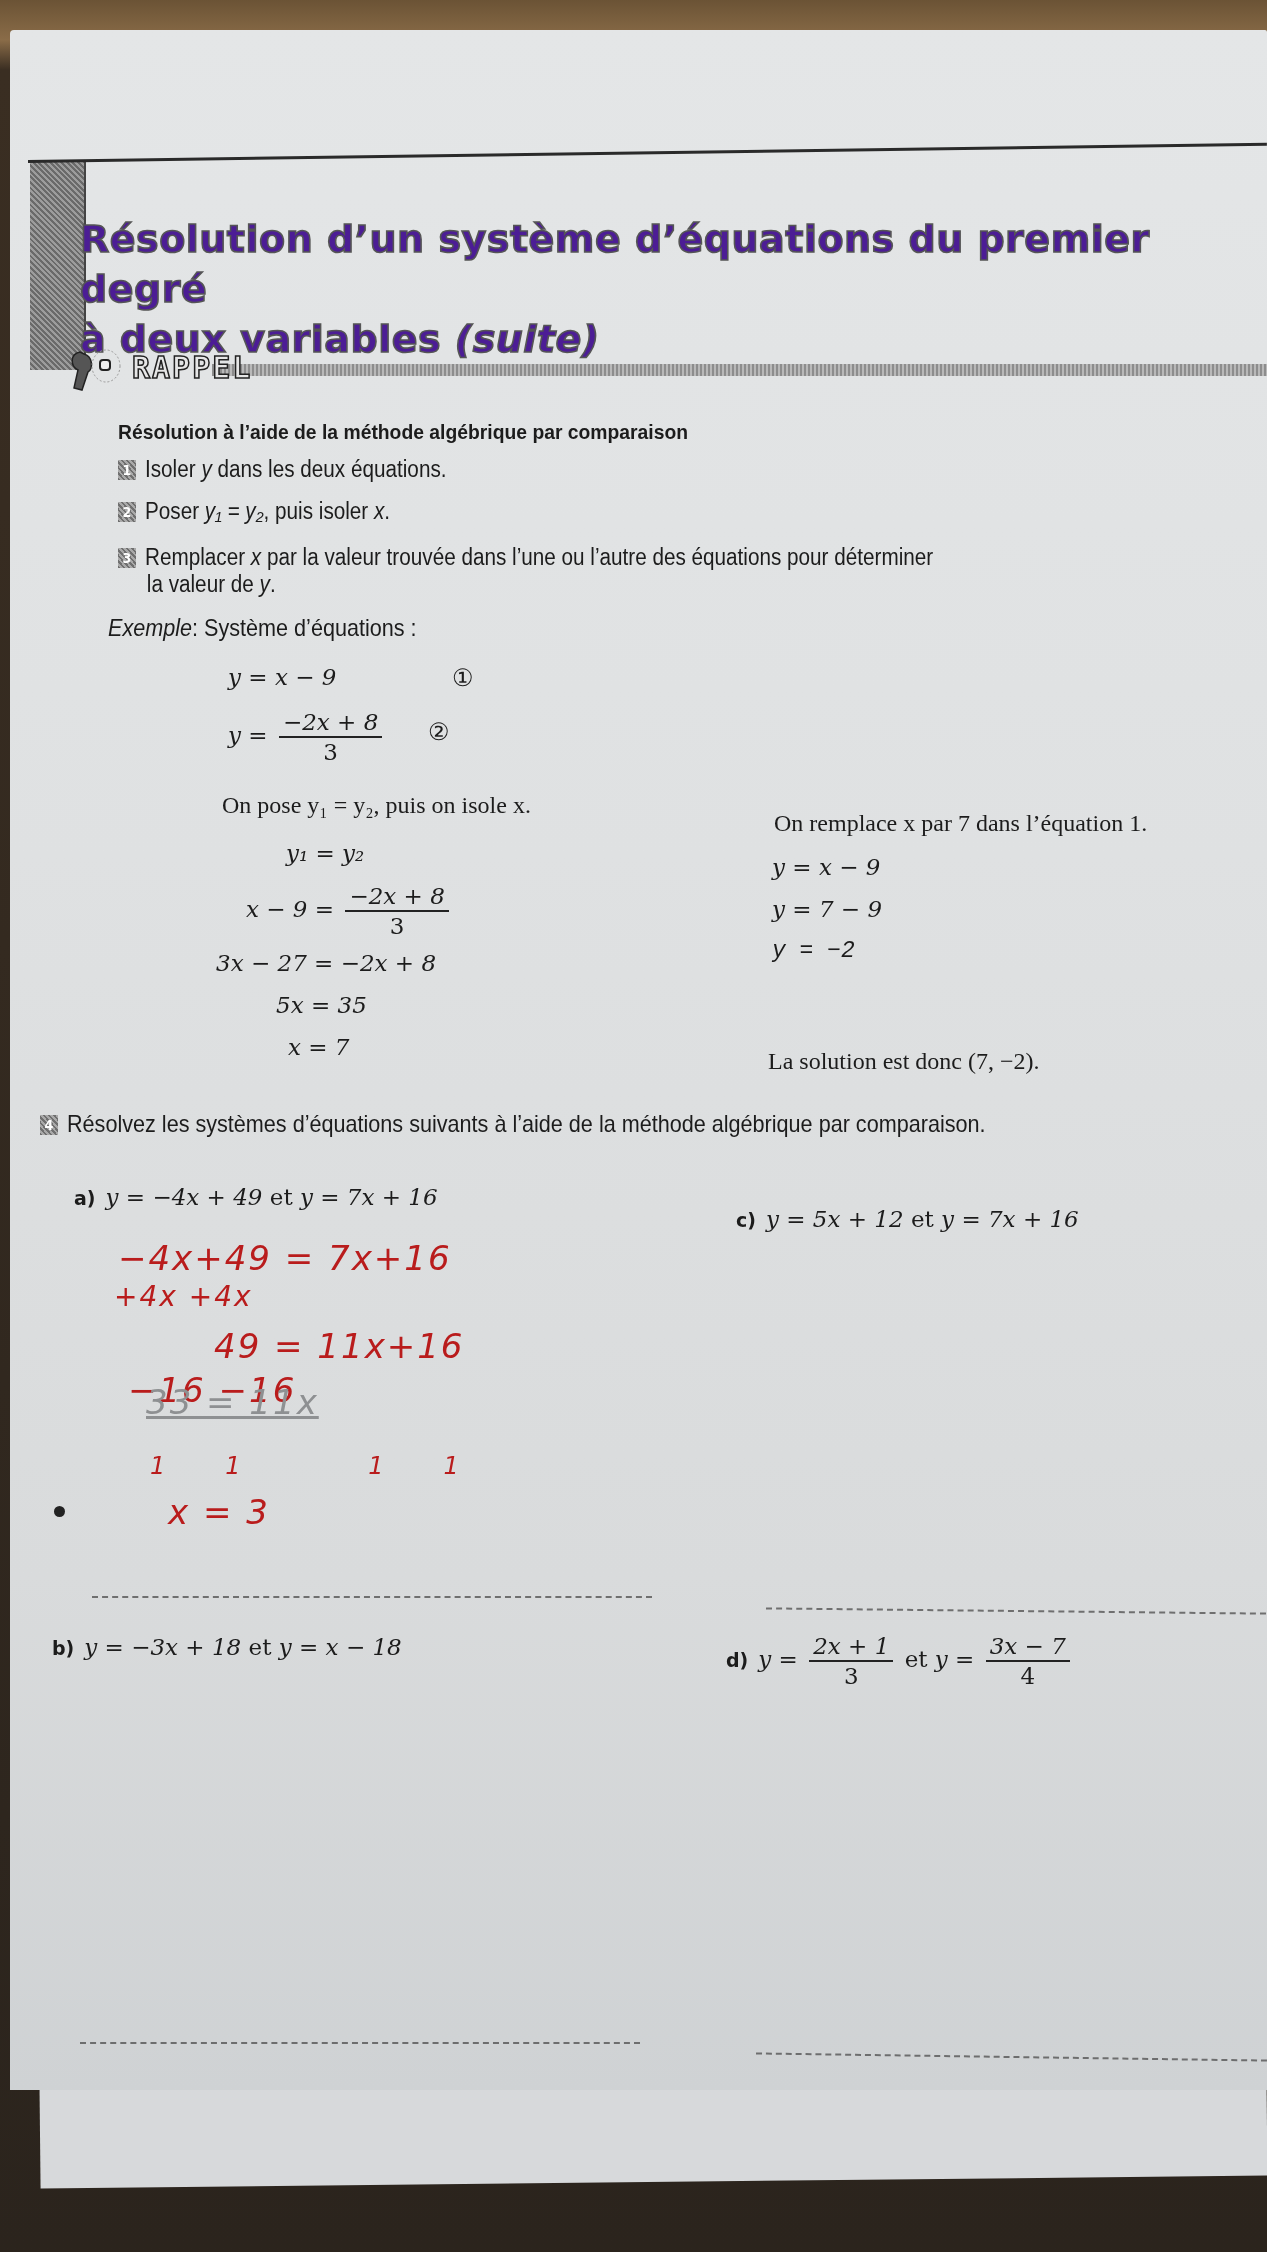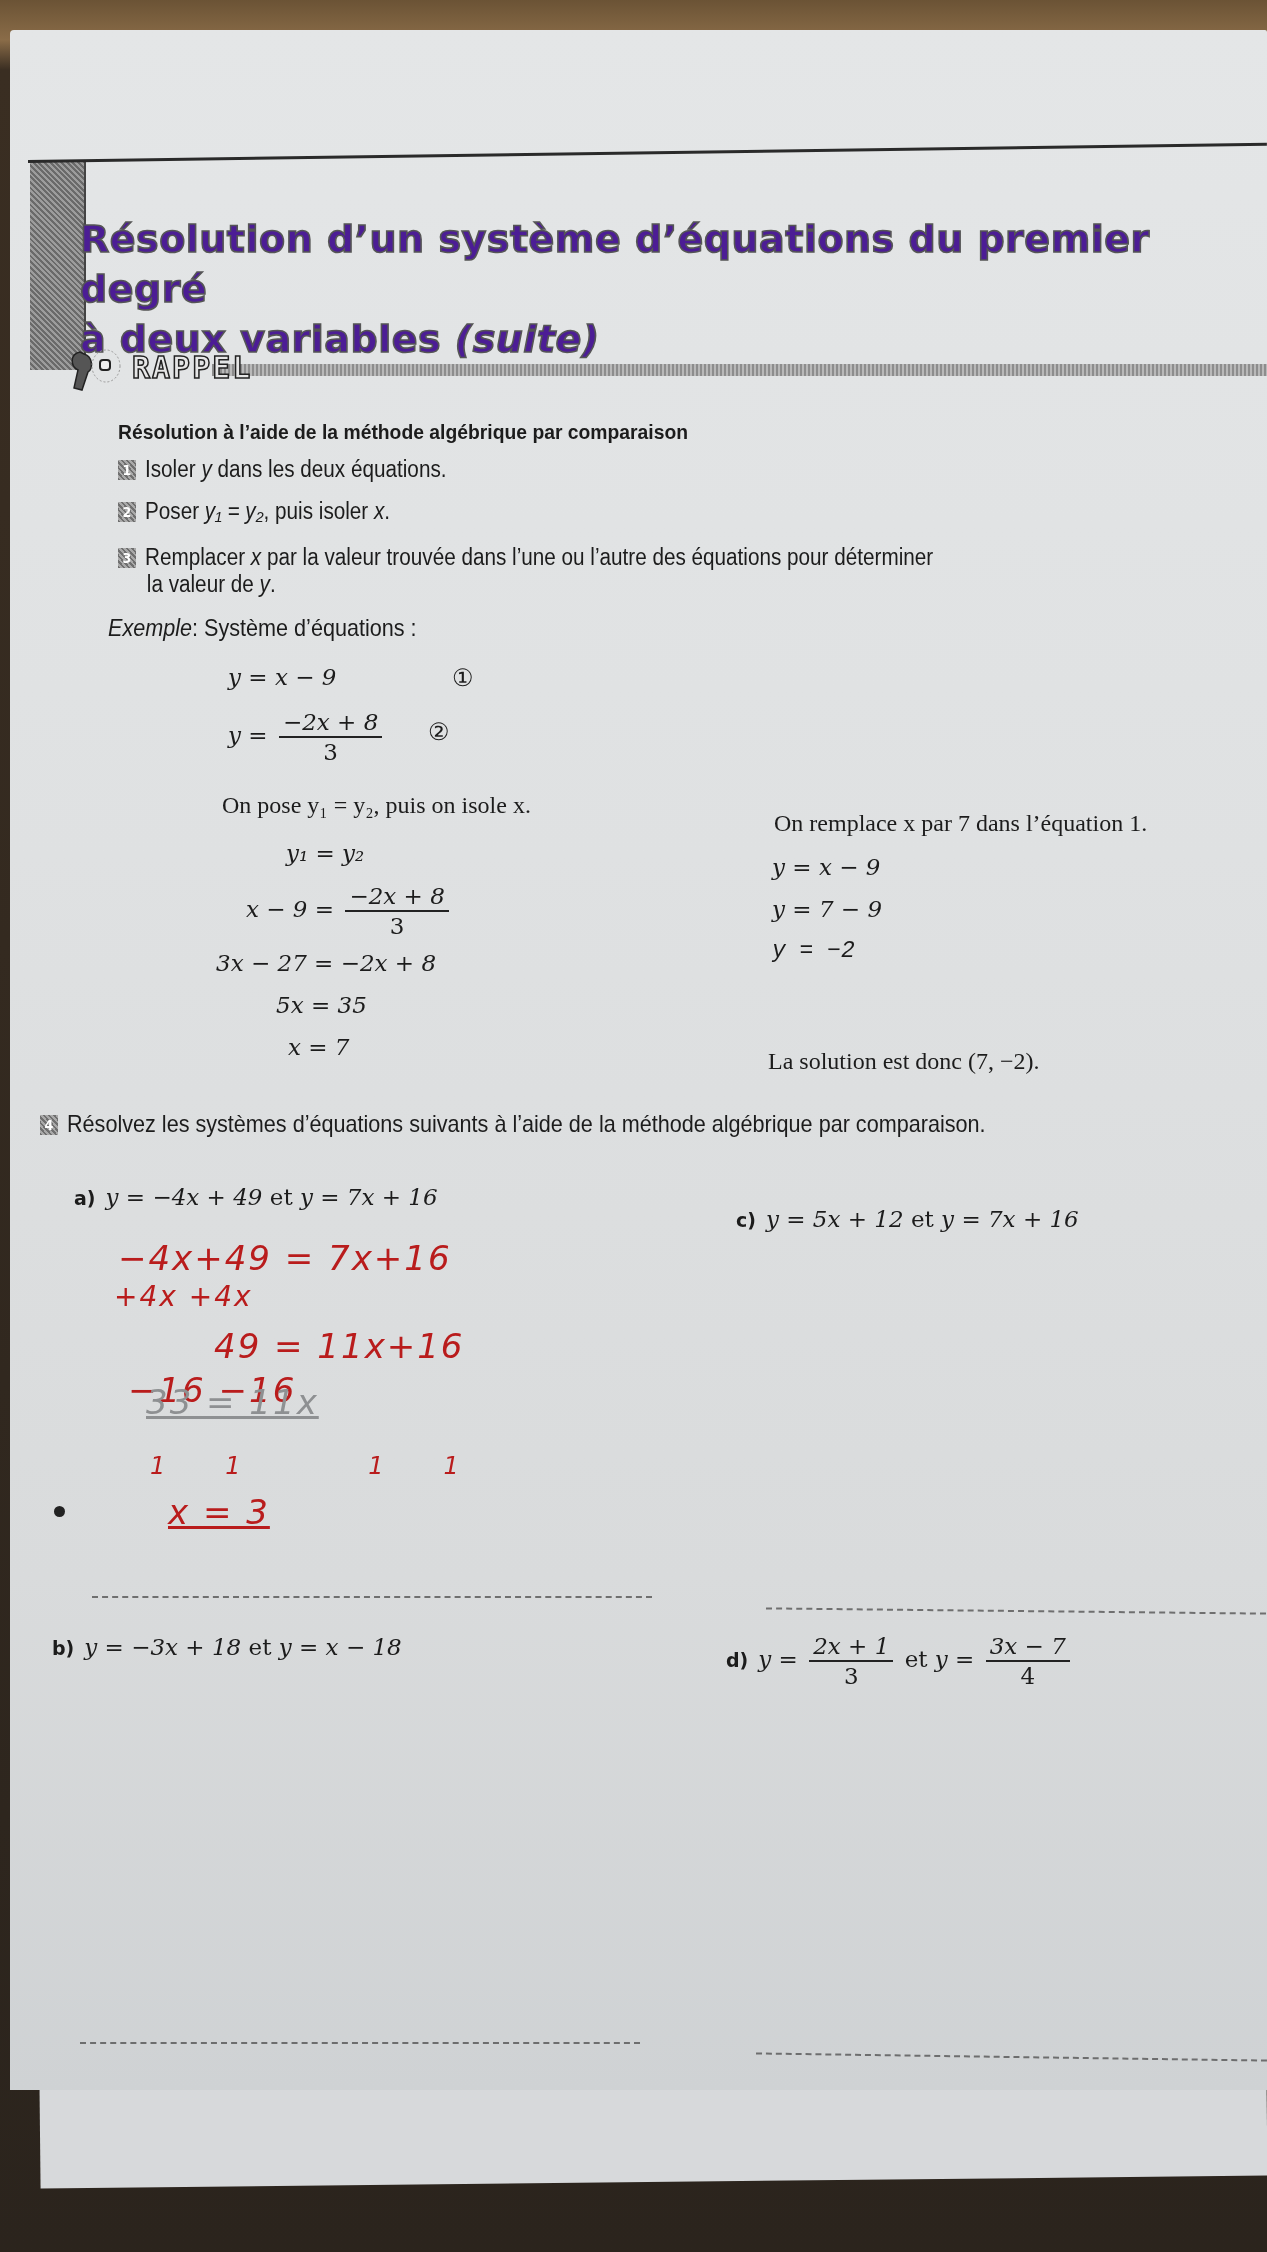--- a/index.html
+++ b/index.html
@@ -164,21 +164,21 @@
   <span class="ex-label">c)</span><span class="var">y = 5x + 12</span> <span>et</span> <span class="var">y = 7x + 16</span>
 </div>
 
 <div>
   <div class="pencil" style="left:118px; top:1238px;">−4x+49 = 7x+16</div>
   <div class="pencil" style="left:114px; top:1280px; font-size:28px;">+4x        +4x</div>
   <div class="pencil" style="left:168px; top:1326px;margin-left:46px;">49 = 11x+16</div>
   <div class="pencil" style="left:128px; top:1370px;">−16     −16</div>
   <div class="pencil" style="left:146px; top:1382px; color:#8e9092; text-decoration: underline;">33 = 11x</div>
   <div class="pencil" style="left:150px; top:1452px; font-size:24px; letter-spacing:60px;">11       11</div>
-  <div class="pencil" style="left:168px; top:1492px;text-decoration:underline;">x = 3</div>
+  <div class="pencil" style="left:168px; top:1492px;">x = 3</div>
   <div class="abs" style="left:54px; top:1506px; width:11px; height:11px; border-radius:50%; background:#222;"></div>
 </div>
 
 <div class="dash-line" style="left:92px; top:1596px; width:560px;"></div>
 <div class="dash-line" style="left:766px; top:1610px; width:500px; transform:rotate(0.6deg);"></div>
 
 <div class="abs math" style="left:52px; top:1634px;">
   <span class="ex-label">b)</span><span class="var">y = −3x + 18</span> <span>et</span> <span class="var">y = x − 18</span>
 </div>
 

